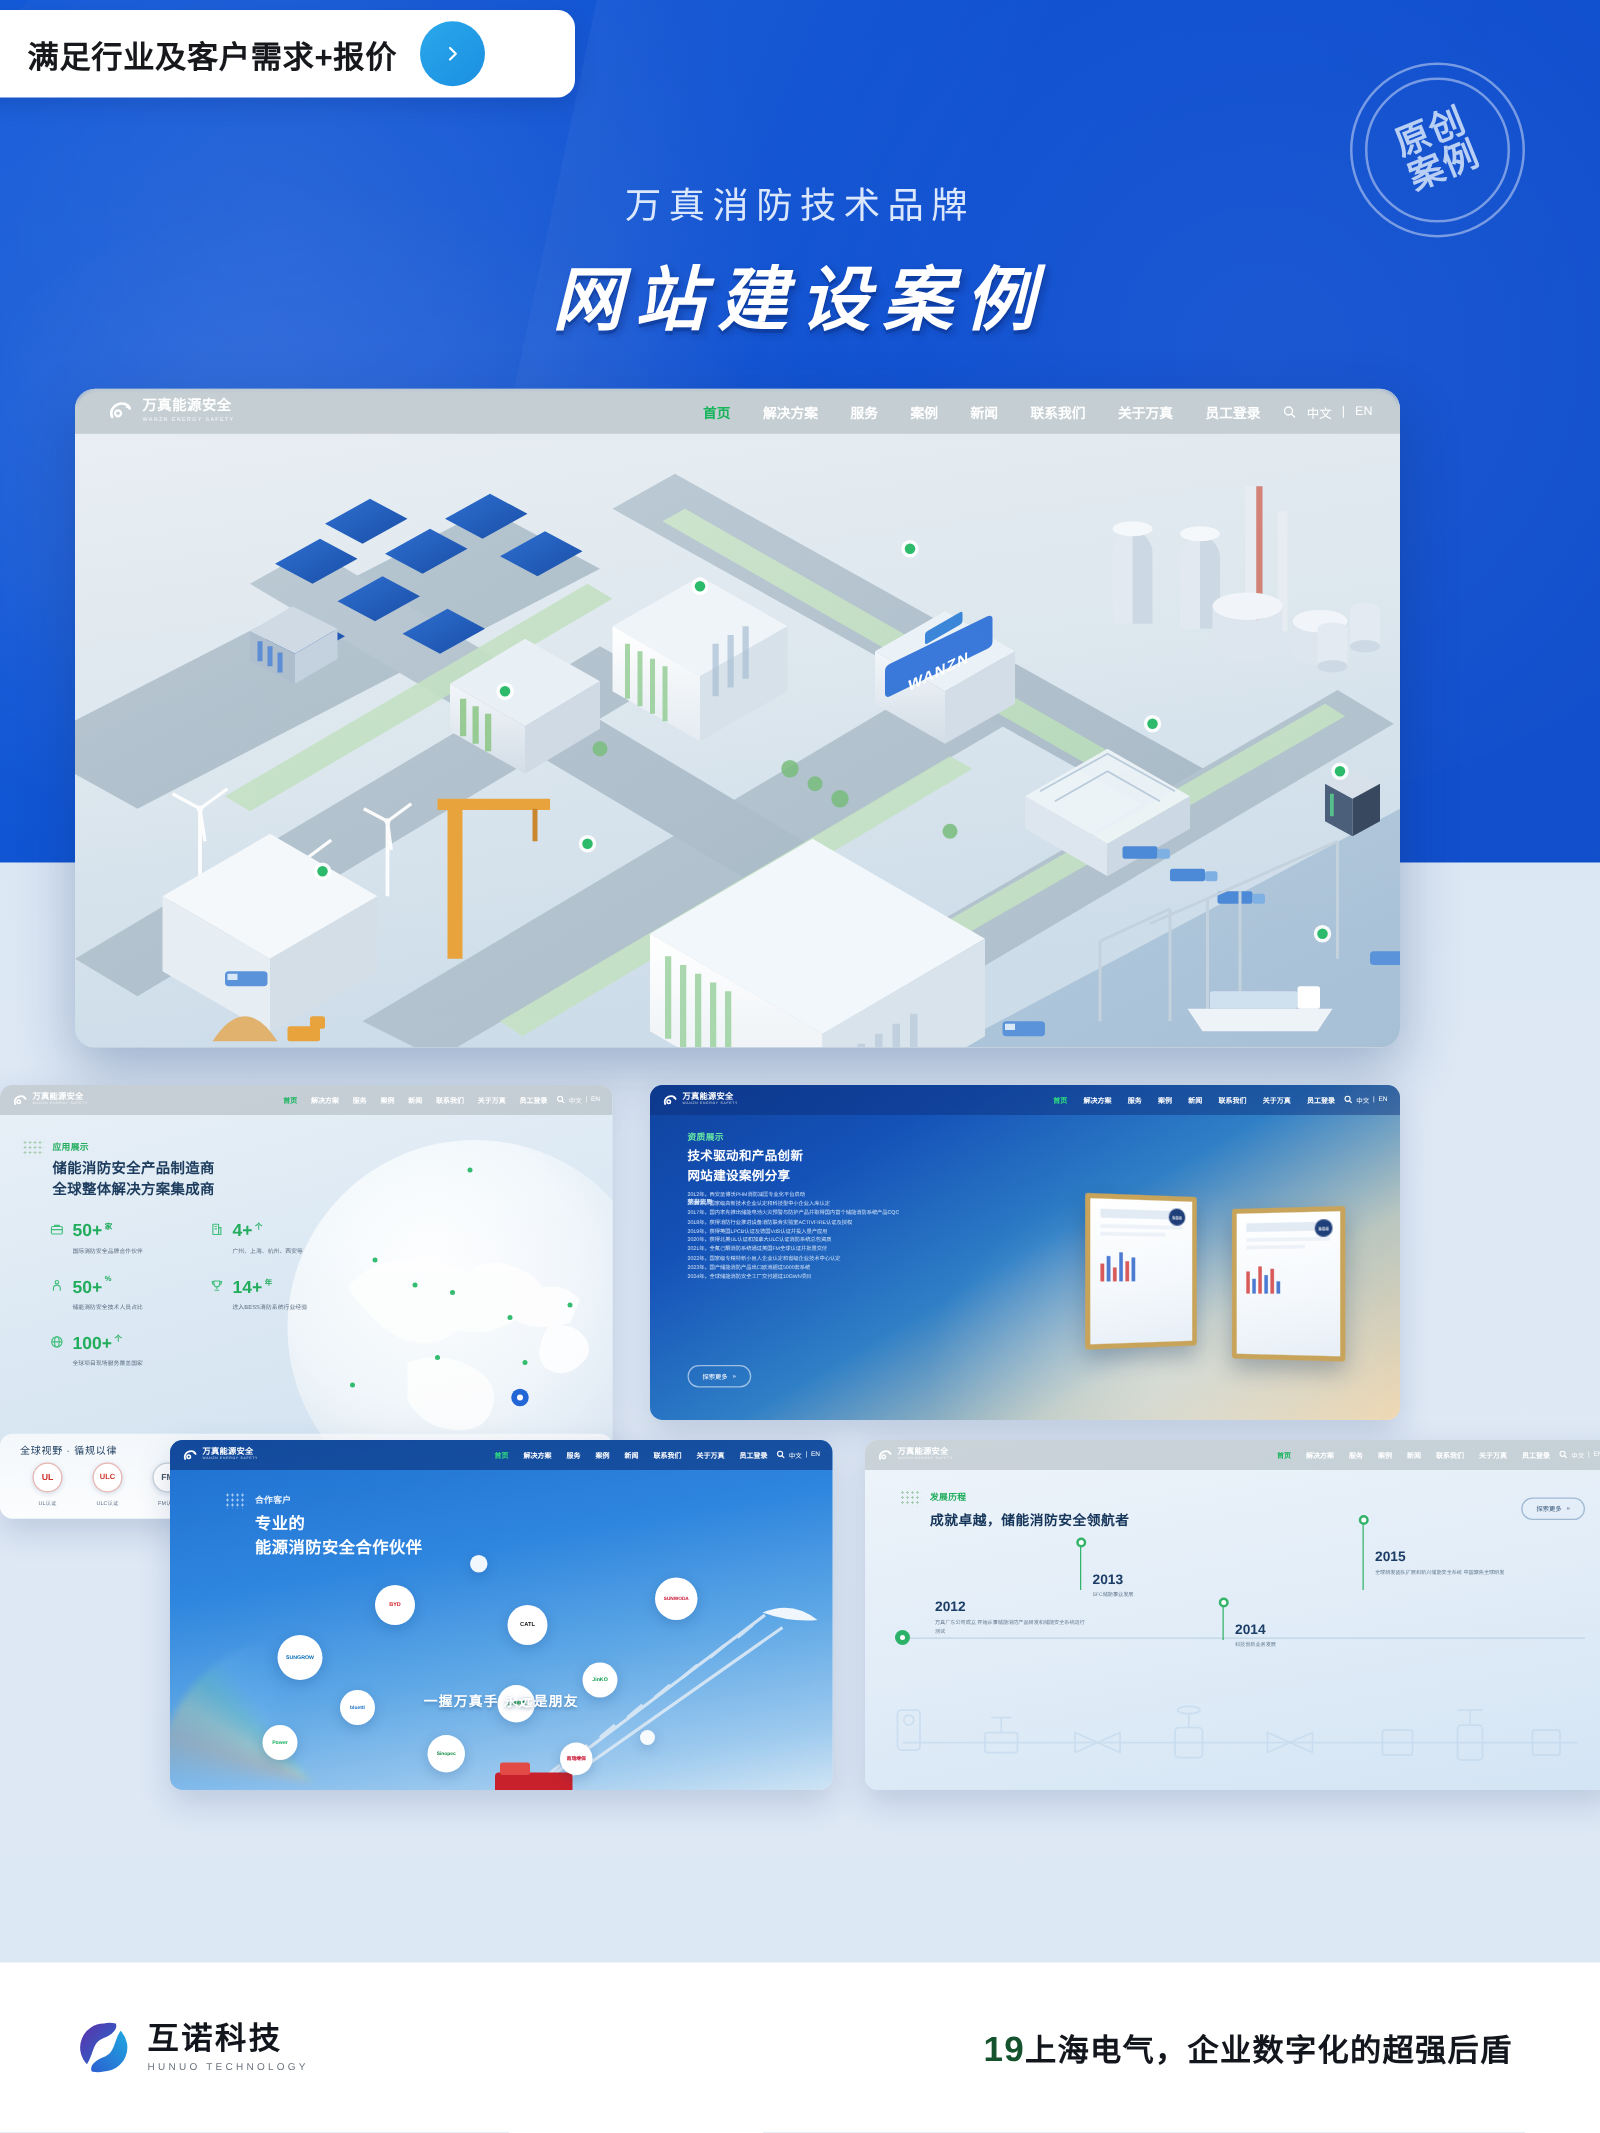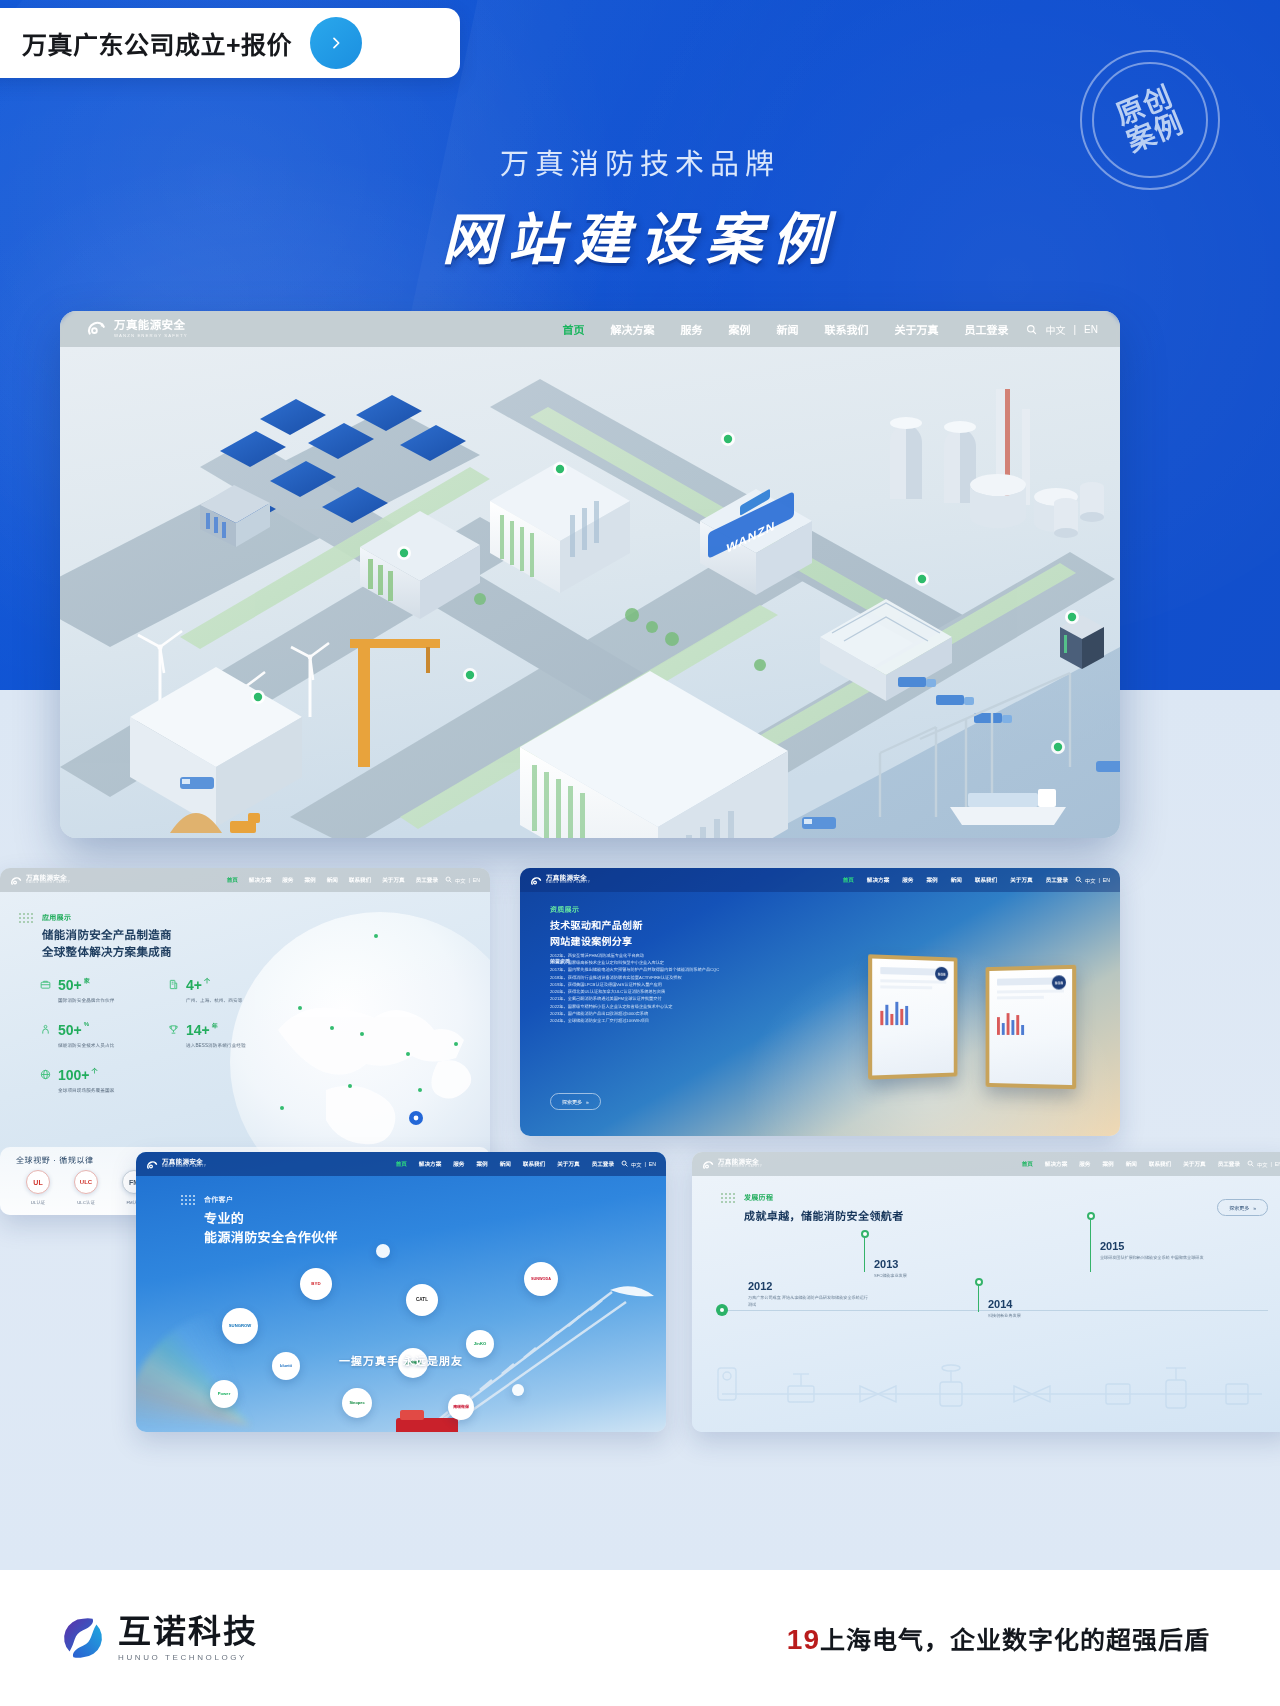--- a/index.html
+++ b/index.html
@@ -224,38 +224,38 @@
   .pipe{position:absolute;left:0;bottom:0;width:100%;height:86px;opacity:.5;}
 
   
   .footer{
     position:absolute;left:0;bottom:0;width:1280px;height:136px;background:#fff;
     display:flex;align-items:center;
   }
   .footer-logo{display:flex;align-items:center;gap:12px;padding-left:60px;}
   .hn-mark{width:46px;height:46px;flex:none;}
   .hn-words{display:flex;flex-direction:column;line-height:1;}
-  .hn-cn{font-size:33px;font-weight:bold;color:#12161c;letter-spacing:2px;}
+  .hn-cn{font-size:25px;font-weight:bold;color:#12161c;letter-spacing:2px;}
   .hn-en{font-size:8px;color:#6b7480;letter-spacing:2.6px;margin-top:6px;}
   .footer-slogan{
     margin-left:auto;padding-right:70px;
     font-size:25px;font-weight:bold;color:#13171d;letter-spacing:1px;white-space:nowrap;
   }
-  .footer-slogan .num{color:#b91c1c;font-size:28px;}
+  .footer-slogan .num{color:#14532d;font-size:28px;}
 </style>
 </head>
 <body>
 
 <section class="hero">
   <div class="swoosh"></div>
   <div class="swoosh2"></div>
   <div class="diag"></div>
 
   <div class="pill">
-    <span class="pill-text">万真广东公司成立+报价</span>
+    <span class="pill-text">满足行业及客户需求+报价</span>
     <span class="pill-arrow">
       <svg width="16" height="16" viewBox="0 0 24 24" fill="none" stroke="#fff" stroke-width="2.6" stroke-linecap="round" stroke-linejoin="round">
           <polyline points="9 5 16 12 9 19"></polyline>
         </svg>
     </span>
   </div>
 
   <div class="stamp">
     <div class="stamp-inner">
       <div>原创</div>

